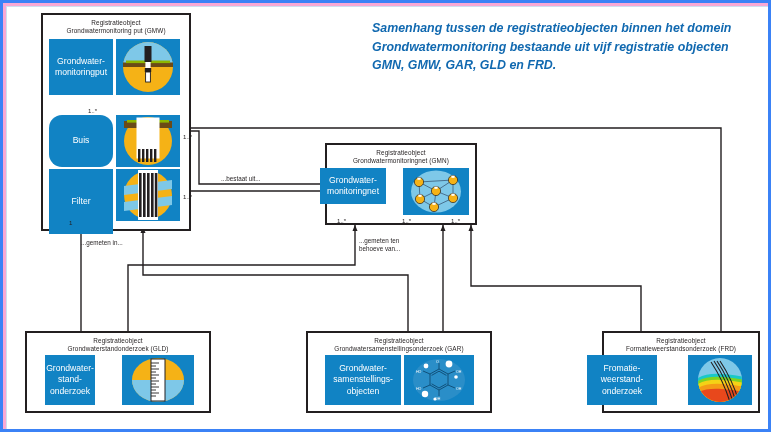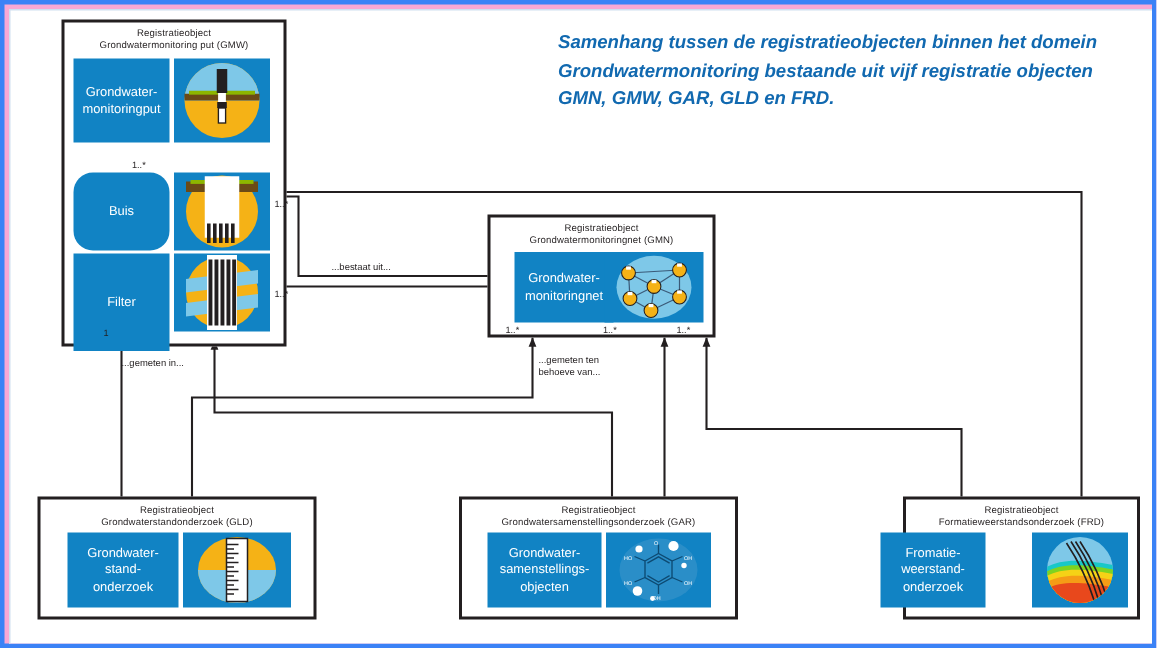--- a/index.html
+++ b/index.html
@@ -157,21 +157,21 @@
   <span class="mult" style="left:85px;top:104px;">1..*</span>
   <span class="mult" style="left:180px;top:190px;">1..*</span>
   <span class="mult" style="left:66px;top:216px;">1</span>
 
   <div class="group" style="left:322px;top:140px;width:152px;height:82px;">
     <div class="group-title">
       <span>Registratieobject</span>
       <span class="l2">Grondwatermonitoringnet (GMN)</span>
     </div>
   </div>
-  <div class="tile" style="left:340px;top:165px;width:66px;height:47px;">
+  <div class="tile" style="left:317px;top:165px;width:66px;height:36px;">
     <div class="tile-label">Grondwater-
 monitoringnet</div>
   </div>
   <div class="tile-icon" style="left:400px;top:165px;width:66px;height:47px;">
     <svg viewBox="0 0 66 47">
       <ellipse cx="33" cy="23.5" rx="25" ry="21" fill="#7ec8e8"></ellipse>
       <g stroke="#3a5a78" stroke-width="0.8" fill="none">
         <path d="M16,14 L50,12"></path>
         <path d="M16,14 L33,23"></path>
         <path d="M50,12 L33,23"></path>
@@ -211,21 +211,21 @@
   <span class="edge-label" style="left:78px;top:236px;">...gemeten in...</span>
   <span class="edge-label" style="left:356px;top:234px;">...gemeten ten
 behoeve van...</span>
 
   <div class="group" style="left:22px;top:328px;width:186px;height:82px;">
     <div class="group-title">
       <span>Registratieobject</span>
       <span class="l2">Grondwaterstandonderzoek (GLD)</span>
     </div>
   </div>
-  <div class="tile" style="left:42px;top:352px;width:74px;height:50px;">
+  <div class="tile" style="left:42px;top:352px;width:50px;height:50px;">
     <div class="tile-label">Grondwater-
 stand-
 onderzoek</div>
   </div>
   <div class="tile-icon" style="left:119px;top:352px;width:72px;height:50px;">
     <svg viewBox="0 0 72 50">
       <ellipse cx="36" cy="25" rx="26" ry="22" fill="#f5b216"></ellipse>
       <path d="M10,25 A26,22 0 0,0 62,25 Z" fill="#7ec8e8"></path>
       <rect x="29" y="4" width="14" height="42" fill="#ffffff" stroke="#231f20" stroke-width="1"></rect>
       <g stroke="#231f20" stroke-width="0.9">

